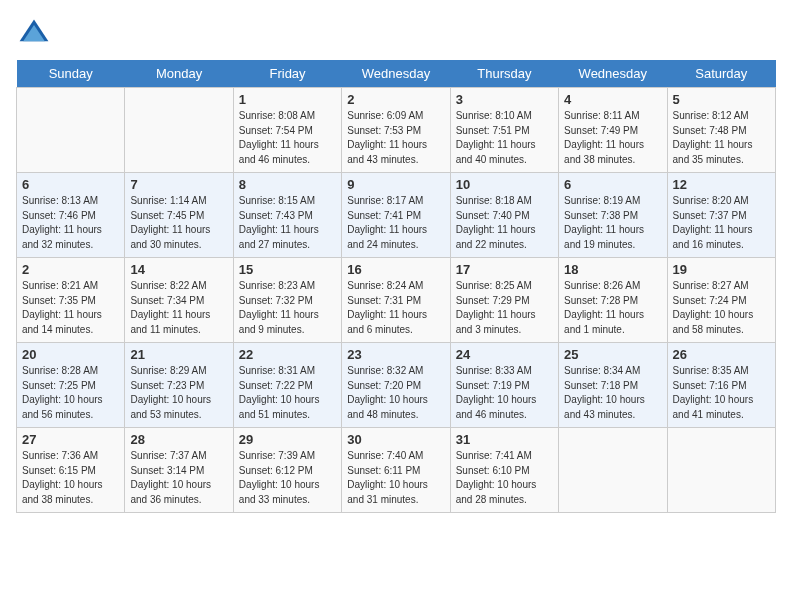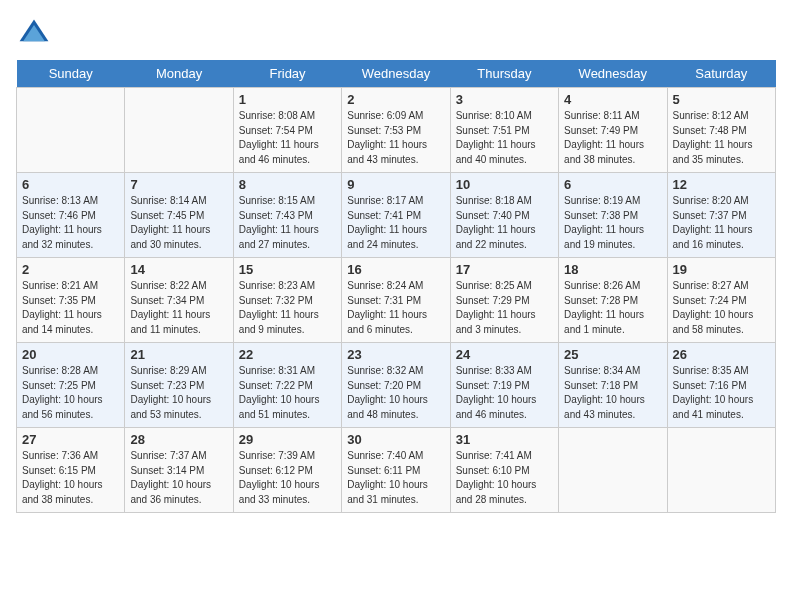--- a/index.html
+++ b/index.html
@@ -153,21 +153,21 @@
       </tr>
       <tr>
         <td>
           <span class="day-num">6</span>
           <div class="day-info">Sunrise: 8:13 AM
 Sunset: 7:46 PM
 Daylight: 11 hours and 32 minutes.</div>
         </td>
         <td>
           <span class="day-num">7</span>
-          <div class="day-info">Sunrise: 8:14 AM
+          <div class="day-info">Sunrise: 1:14 AM
 Sunset: 7:45 PM
 Daylight: 11 hours and 30 minutes.</div>
         </td>
         <td>
           <span class="day-num">8</span>
           <div class="day-info">Sunrise: 8:15 AM
 Sunset: 7:43 PM
 Daylight: 11 hours and 27 minutes.</div>
         </td>
         <td>

